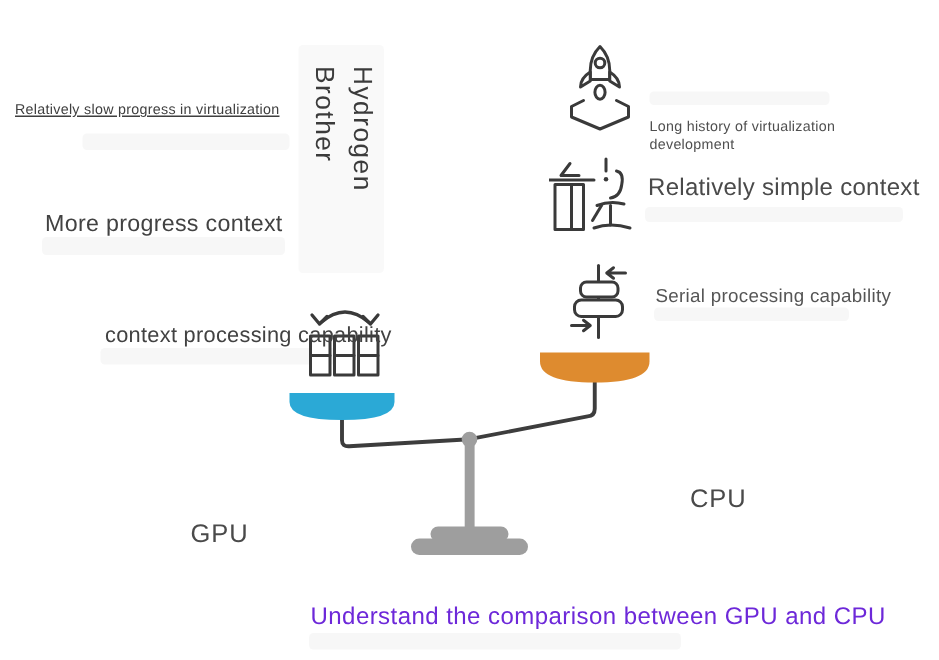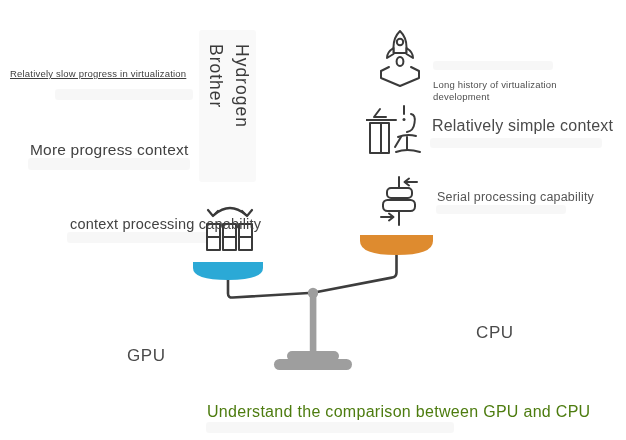--- a/index.html
+++ b/index.html
@@ -13,21 +13,21 @@
     position:absolute; background:#f4f4f4; border-radius:3px; opacity:.75;
   }
   .small-note {
     font-size:9.5px; line-height:1.25; color:#3e3e3e; letter-spacing:.2px;
   }
   .small-note.breakall { word-break:break-all; }
   .mid-note { font-size:14.5px; color:#424242; letter-spacing:.2px; }
   .big-note { font-size:16px; color:#4a4a4a; letter-spacing:.2px;text-align:center; }
   .serial-note { font-size:12.5px; color:#555555; letter-spacing:.2px; }
   .chip-label { font-size:17px; color:#4a4a4a; letter-spacing:.6px; }
-  .caption { font-size:16px; color:#4d7c0f; letter-spacing:.3px; }
+  .caption { font-size:16px; color:#6d28d9; letter-spacing:.3px; }
   .watermark {
     writing-mode:vertical-rl; white-space:pre;
     font-size:17.5px; line-height:1.45; color:#3b3b3b; letter-spacing:1px;
   }
   svg { display:block; }
   .ic { stroke:#3a3a3a; stroke-width:2; fill:none; stroke-linecap:round; stroke-linejoin:round; }
   .ic-fill { stroke:#3a3a3a; stroke-width:2; fill:#ffffff; stroke-linejoin:round; }
 </style>
 </head>
 <body>
@@ -110,17 +110,17 @@
   <svg class="abs" style="left:374px; top:175px;" width="46" height="52" viewBox="0 0 46 52">
     <path class="ic" d="M25,2 V50"></path>
     <path class="ic" d="M43,7 H31 M35,3.5 L30.5,7 L35,10.5"></path>
     <rect class="ic-fill" x="13" y="13" width="25" height="10" rx="4"></rect>
     <rect class="ic-fill" x="9" y="25" width="32" height="11" rx="4.5"></rect>
     <path class="ic" d="M7,42 H19 M15,38.5 L19.5,42 L15,45.5"></path>
   </svg>
 
   <div class="abs serial-note" style="left:437px; top:190px;">Serial processing capability</div>
 
-  <div class="abs chip-label" style="left:460px; top:323px;margin-left:16px;">CPU</div>
+  <div class="abs chip-label" style="left:460px; top:323px;">CPU</div>
 
   <div class="abs caption" style="left:207px; top:403px;">Understand the comparison between GPU and CPU</div>
 
 </div>
 
 </body></html>

